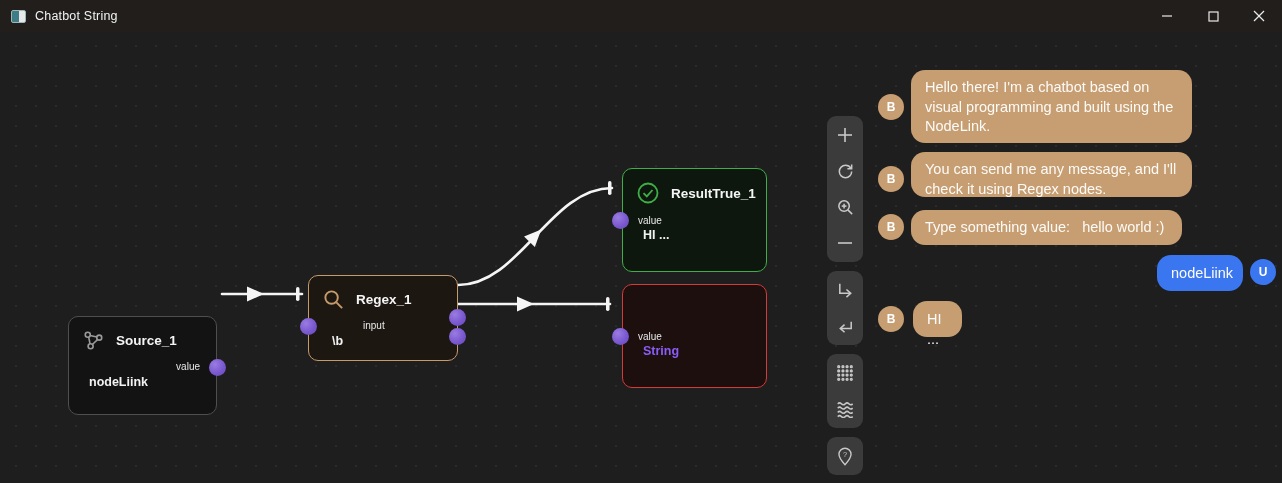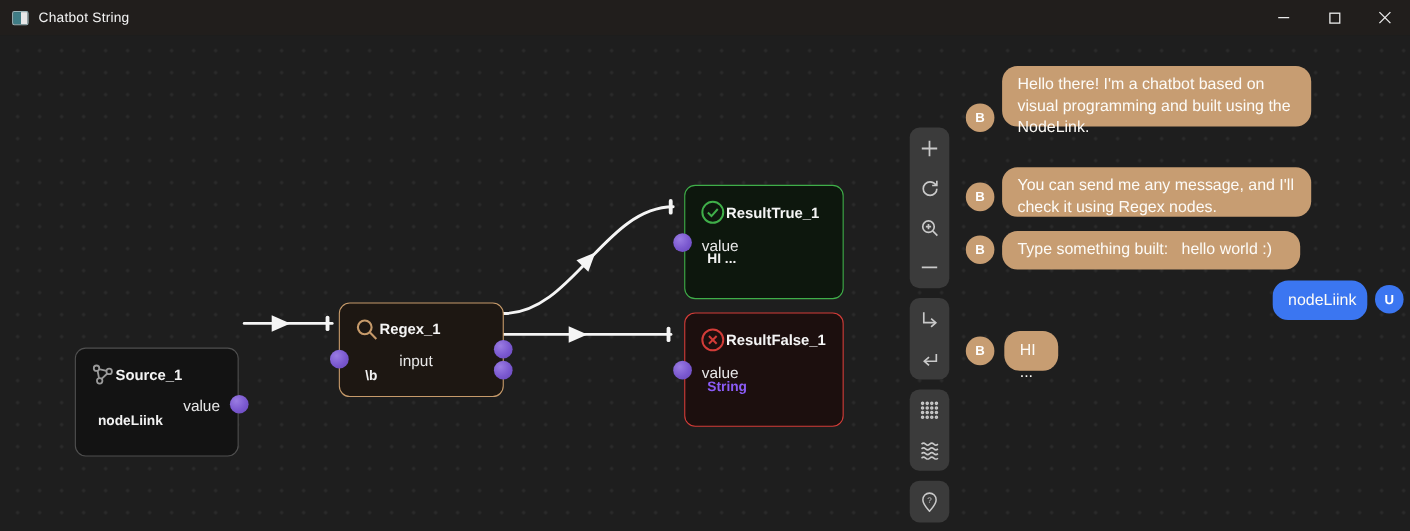--- a/index.html
+++ b/index.html
@@ -21,25 +21,25 @@
   
   .canvas { position:absolute; left:0; top:32px; width:1282px; height:451px;
             background-color:#1e1e1e;
             background-image:radial-gradient(#2b2b2b 1.4px, transparent 1.5px);
             background-size:20px 20px; background-position:6px 4px; }
 
   .wires { position:absolute; left:0; top:0; width:1282px; height:451px; z-index:1; }
 
   
   .node { position:absolute; border-radius:10px; z-index:2; }
-  .node-header { position:absolute; left:13px; top:12px; display:flex; align-items:center; }
+  .node-header { position:absolute; left:13px; top:12px; display:flex; align-items:center; gap:11px; }
   .node-title { color:#f5f5f5; font-weight:bold; font-size:13.5px; }
   .port { position:absolute; width:17px; height:17px; border-radius:50%; z-index:4;
           background:radial-gradient(circle at 35% 32%, #9a7ce2 0%, #7a58cf 55%, #6747b8 100%); }
-  .port-label { position:absolute; color:#e8e8e8; font-size:14px; }
+  .port-label { position:absolute; color:#e8e8e8; font-size:10px; }
   .port-value { position:absolute; color:#f2f2f2; font-weight:bold; font-size:12.5px; }
 
   .node-source { left:68px; top:243px; width:149px; height:99px; background:#131313; border:1.5px solid #4f4f4f;margin-top:41px; }
   .node-regex  { left:308px; top:243px; width:150px; height:86px; background:#1d1712; border:1.5px solid #c69a6a; }
   .node-true   { left:622px; top:136px; width:145px; height:104px; background:#0d170d; border:1.5px solid #3fae49; }
   .node-false  { left:622px; top:252px; width:145px; height:104px; background:#1c0f0e; border:1.5px solid #d23c38; }
 
   
   .toolbar { position:absolute; left:827px; top:84px; width:36px; z-index:5; }
   .tool-group { background:#3b3b3b; border-radius:9px; margin-bottom:9px; padding:1px 0; }
@@ -50,21 +50,21 @@
   .avatar { position:absolute; width:26px; height:26px; border-radius:50%;
             display:flex; align-items:center; justify-content:center;
             color:#fff; font-weight:bold; font-size:12px; z-index:6; }
   .avatar-bot { background:#c79d72; }
   .avatar-user { background:#3b76f1; }
   .bubble { position:absolute; border-radius:14px; color:#fdfbf7; font-size:14.5px;
             line-height:19.5px; padding:8px 14px; z-index:6; white-space:pre-wrap; }
   .bubble-bot { background:#c79d72; }
   .bubble-user { background:#3b76f1; }
 
-  .b1 { left:911px; top:28px;  width:281px; height:55px; }
+  .b1 { left:911px; top:38px;  width:281px; height:73px; }
   .b2 { left:911px; top:120px; width:281px; height:45px; }
   .b3 { left:911px; top:178px; width:271px; height:35px; }
   .b4 { left:1157px; top:223px; width:86px; height:36px; text-align:center; padding-top:9px; }
   .b5 { left:913px; top:269px; width:49px; height:36px; padding-top:9px; }
 </style>
 </head>
 <body>
 
 <div class="titlebar">
   <div class="app-icon"></div>
@@ -146,28 +146,20 @@
           <polyline points="7.5,12.2 10.8,15.4 16.5,9"></polyline>
       </svg>
       <span class="node-title">ResultTrue_1</span>
     </div>
     <div class="port" style="left:-11px; top:43px;"></div>
     <span class="port-label" style="left:15px; top:46px;">value</span>
     <span class="port-value" style="left:20px; top:59px;">HI ...</span>
   </div>
 
   <div class="node node-false">
-    <div class="node-header">
-      <svg width="24" height="24" viewBox="0 0 24 24" fill="none" stroke="#d23c38" stroke-width="1.8">
-        <circle cx="12" cy="12" r="9.5"></circle>
-          <line x1="8.5" y1="8.5" x2="15.5" y2="15.5"></line>
-          <line x1="15.5" y1="8.5" x2="8.5" y2="15.5"></line>
-      </svg>
-      <span class="node-title">ResultFalse_1</span>
-    </div>
     <div class="port" style="left:-11px; top:43px;"></div>
     <span class="port-label" style="left:15px; top:46px;">value</span>
     <span class="port-value" style="left:20px; top:59px; color:#8b5cf6;">String</span>
   </div>
 
   <div class="toolbar">
     <div class="tool-group">
       <div class="tool-btn">
         <svg width="20" height="20" viewBox="0 0 20 20">
             <line x1="10" y1="3" x2="10" y2="17"></line>
@@ -250,21 +242,21 @@
     </div>
   </div>
 
   <div class="avatar avatar-bot" style="left:878px; top:62px;">B</div>
   <div class="bubble bubble-bot b1">Hello there! I'm a chatbot based on visual programming and built using the NodeLink.</div>
 
   <div class="avatar avatar-bot" style="left:878px; top:134px;">B</div>
   <div class="bubble bubble-bot b2">You can send me any message, and I'll check it using Regex nodes.</div>
 
   <div class="avatar avatar-bot" style="left:878px; top:182px;">B</div>
-  <div class="bubble bubble-bot b3">Type something built:   hello world :)</div>
+  <div class="bubble bubble-bot b3">Type something value:   hello world :)</div>
 
   <div class="bubble bubble-user b4">nodeLiink</div>
   <div class="avatar avatar-user" style="left:1250px; top:227px;">U</div>
 
   <div class="avatar avatar-bot" style="left:878px; top:274px;">B</div>
   <div class="bubble bubble-bot b5">HI ...</div>
 
 </div>
 
 </body></html>

